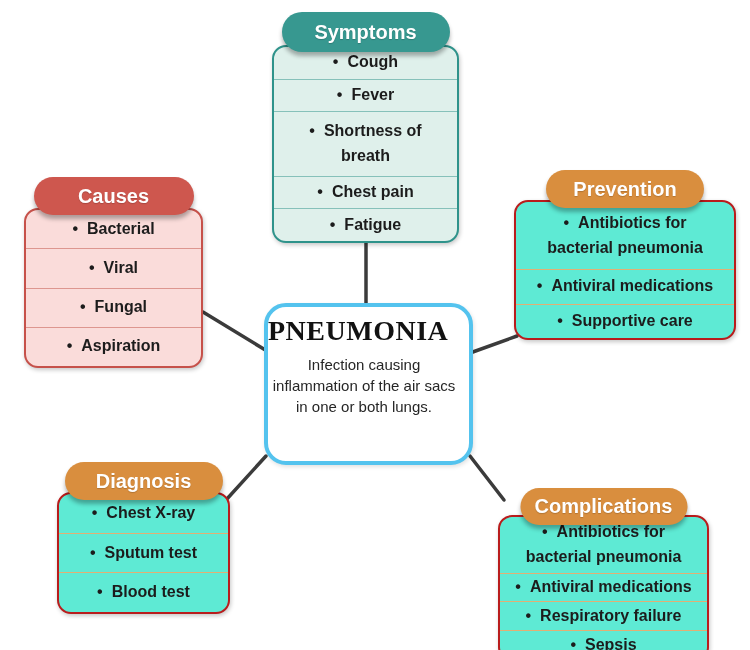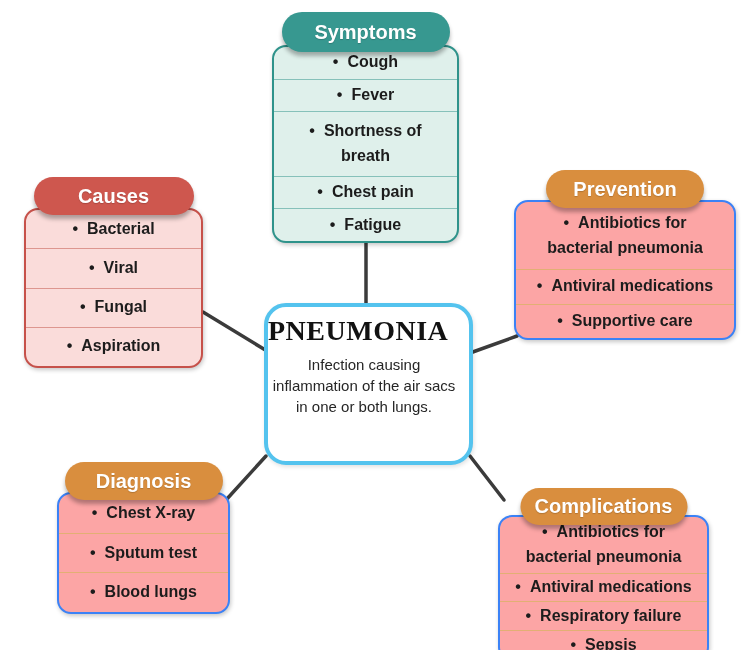--- a/index.html
+++ b/index.html
@@ -23,21 +23,21 @@
   .pill.red{background:#ce574e;}
   .pill.orange{background:#d98e3e;}
 
   .body{
     position:relative;z-index:1;display:flex;flex-direction:column;
     border-radius:14px;box-shadow:1px 2px 4px rgba(0,0,0,0.22);
     box-sizing:border-box;
   }
   .body.teal-b{background:#dff0eb;border:2px solid #2f938b;}
   .body.red-b{background:#fadcda;border:2px solid #c6514a;}
-  .body.orange-b{background:#fca5a5;border:2px solid #3b82f6;}
+  .body.orange-b{background:#5eead4;border:2px solid #b91c1c;}
 
   .item{
     flex:1;display:flex;align-items:center;justify-content:center;
     text-align:center;font-weight:bold;font-size:16px;color:#1c1c1c;
     line-height:1.55;padding:0 6px;
   }
   .item.tall{flex:2;}
   .teal-b .item + .item{border-top:1.5px solid #86c1ba;}
   .red-b  .item + .item{border-top:1.5px solid #dd968f;}
   .orange-b .item + .item{border-top:1.5px solid #e2af74;}
@@ -168,21 +168,21 @@
       <span>Diagnosis</span>
     </div>
     <div class="body orange-b">
       <div class="item">
           <span class="txt"><span class="bullet">•</span><span>Chest X-ray</span></span>
         </div>
       <div class="item">
           <span class="txt"><span class="bullet">•</span><span>Sputum test</span></span>
         </div>
       <div class="item">
-          <span class="txt"><span class="bullet">•</span><span>Blood lungs</span></span>
+          <span class="txt"><span class="bullet">•</span><span>Blood test</span></span>
         </div>
     </div>
   </div>
 
   <div class="node n-complications">
     <div class="pill orange">
       <span>Complications</span>
     </div>
     <div class="body orange-b">
       <div class="item tall">

